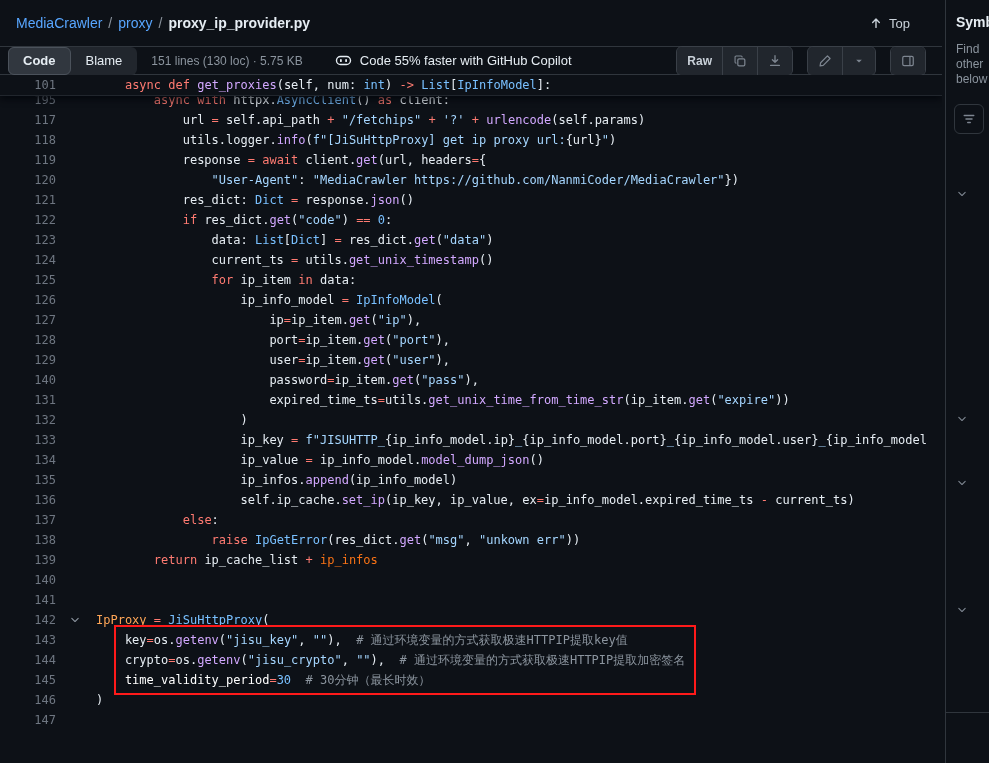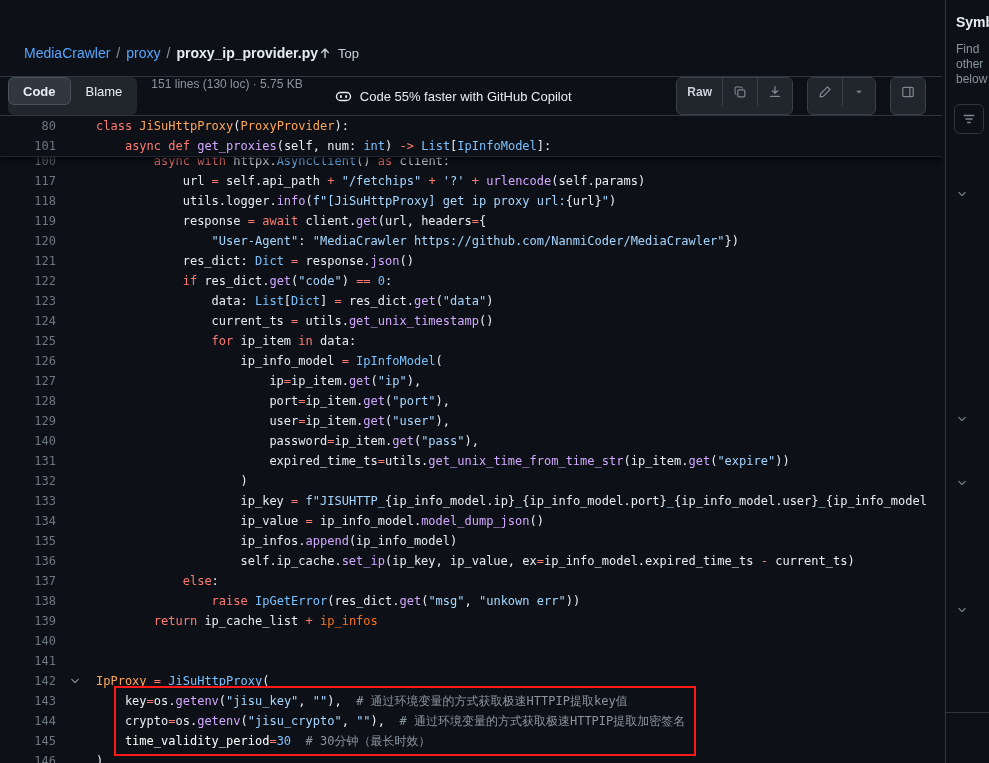--- a/index.html
+++ b/index.html
@@ -7,34 +7,34 @@
   .page {
     width:989px; height:763px; overflow:hidden; display:flex;
     background:#0d1117; color:#e6edf3;
     font-family:"Liberation Sans","DejaVu Sans",sans-serif;
   }
   .main { flex:1 1 auto; min-width:0; display:flex; flex-direction:column; }
 
   
   .breadcrumb-bar {
     height:46px; flex:none; display:flex; align-items:center;
-    justify-content:flex-start; padding:0 32px 0 24px;margin-top:30px;
+    justify-content:space-between; padding:0 32px 0 16px;
   }
   .crumbs { font-size:14px; display:flex; align-items:center; gap:6px; }
   .crumbs a { color:#58a6ff; text-decoration:none; cursor:pointer; }
   .crumbs .sep { color:#8b949e; }
   .crumbs .file { color:#e6edf3; font-weight:600; }
   .top-btn {
     display:flex; align-items:center; gap:6px; background:none; border:none;
     color:#c9d1d9; font-size:13px; cursor:pointer; font-family:inherit;
   }
 
   
   .toolbar {
-    height:40px; flex:none; display:flex; 
+    height:29px; flex:none; display:flex; align-items:center;
     border-top:1px solid #30363d; border-bottom:1px solid #30363d;
     padding:0 16px 0 8px; gap:14px;
   }
   .seg { display:flex; background:#21262d; border-radius:6px; }
   .seg-btn {
     height:28px; padding:0 14px; font-size:13px; border-radius:6px;
     border:1px solid transparent; background:transparent; color:#e6edf3;
     cursor:pointer; font-family:inherit;
   }
   .seg-btn.active { background:#31373f; border-color:#4b525b; font-weight:600; }
@@ -150,34 +150,29 @@
               <rect x="2" y="2.8" width="12" height="10.4" rx="1.6" fill="none" stroke="#7d8590" stroke-width="1.4"></rect>
               <path d="M10.2 2.8v10.4" stroke="#7d8590" stroke-width="1.4"></path>
             </svg>
         </button>
       </div>
     </div>
 
     <div class="code-area">
       <div class="sticky-lines" id="sticky-lines">
           <div class="code-row">
-            <span class="ln">80</span>
-            <span class="gut"></span>
-            <span class="code-text"><span style="color: rgb(255, 123, 114);">class</span><span style="color: rgb(230, 237, 243);"> </span><span style="color: rgb(255, 166, 87);">JiSuHttpProxy</span><span style="color: rgb(230, 237, 243);">(</span><span style="color: rgb(255, 166, 87);">ProxyProvider</span><span style="color: rgb(230, 237, 243);">):</span></span>
-          </div>
-          <div class="code-row">
             <span class="ln">101</span>
             <span class="gut"></span>
             <span class="code-text"><span style="color: rgb(230, 237, 243);">    </span><span style="color: rgb(255, 123, 114);">async</span><span style="color: rgb(230, 237, 243);"> </span><span style="color: rgb(255, 123, 114);">def</span><span style="color: rgb(230, 237, 243);"> </span><span style="color: rgb(210, 168, 255);">get_proxies</span><span style="color: rgb(230, 237, 243);">(self, num: </span><span style="color: rgb(121, 192, 255);">int</span><span style="color: rgb(230, 237, 243);">) </span><span style="color: rgb(255, 123, 114);">-&gt;</span><span style="color: rgb(230, 237, 243);"> </span><span style="color: rgb(121, 192, 255);">List</span><span style="color: rgb(230, 237, 243);">[</span><span style="color: rgb(121, 192, 255);">IpInfoModel</span><span style="color: rgb(230, 237, 243);">]:</span></span>
           </div>
         </div>
       <div class="lines-wrap" id="lines-wrap">
         <div class="clip" id="clip-line">
             <div class="code-row">
-              <span class="ln">100</span>
+              <span class="ln">195</span>
               <span class="gut"></span>
               <span class="code-text"><span style="color: rgb(230, 237, 243);">        </span><span style="color: rgb(255, 123, 114);">async</span><span style="color: rgb(230, 237, 243);"> </span><span style="color: rgb(255, 123, 114);">with</span><span style="color: rgb(230, 237, 243);"> httpx.</span><span style="color: rgb(121, 192, 255);">AsyncClient</span><span style="color: rgb(230, 237, 243);">() </span><span style="color: rgb(255, 123, 114);">as</span><span style="color: rgb(230, 237, 243);"> client:</span></span>
             </div>
           </div>
       <div class="code-row">
             <span class="ln">117</span>
             <span class="gut"></span>
             <span class="code-text"><span style="color: rgb(230, 237, 243);">            url </span><span style="color: rgb(255, 123, 114);">=</span><span style="color: rgb(230, 237, 243);"> self.api_path </span><span style="color: rgb(255, 123, 114);">+</span><span style="color: rgb(230, 237, 243);"> </span><span style="color: rgb(165, 214, 255);">"/fetchips"</span><span style="color: rgb(230, 237, 243);"> </span><span style="color: rgb(255, 123, 114);">+</span><span style="color: rgb(230, 237, 243);"> </span><span style="color: rgb(165, 214, 255);">'?'</span><span style="color: rgb(230, 237, 243);"> </span><span style="color: rgb(255, 123, 114);">+</span><span style="color: rgb(230, 237, 243);"> </span><span style="color: rgb(210, 168, 255);">urlencode</span><span style="color: rgb(230, 237, 243);">(self.params)</span></span>
           </div>
           <div class="code-row">

